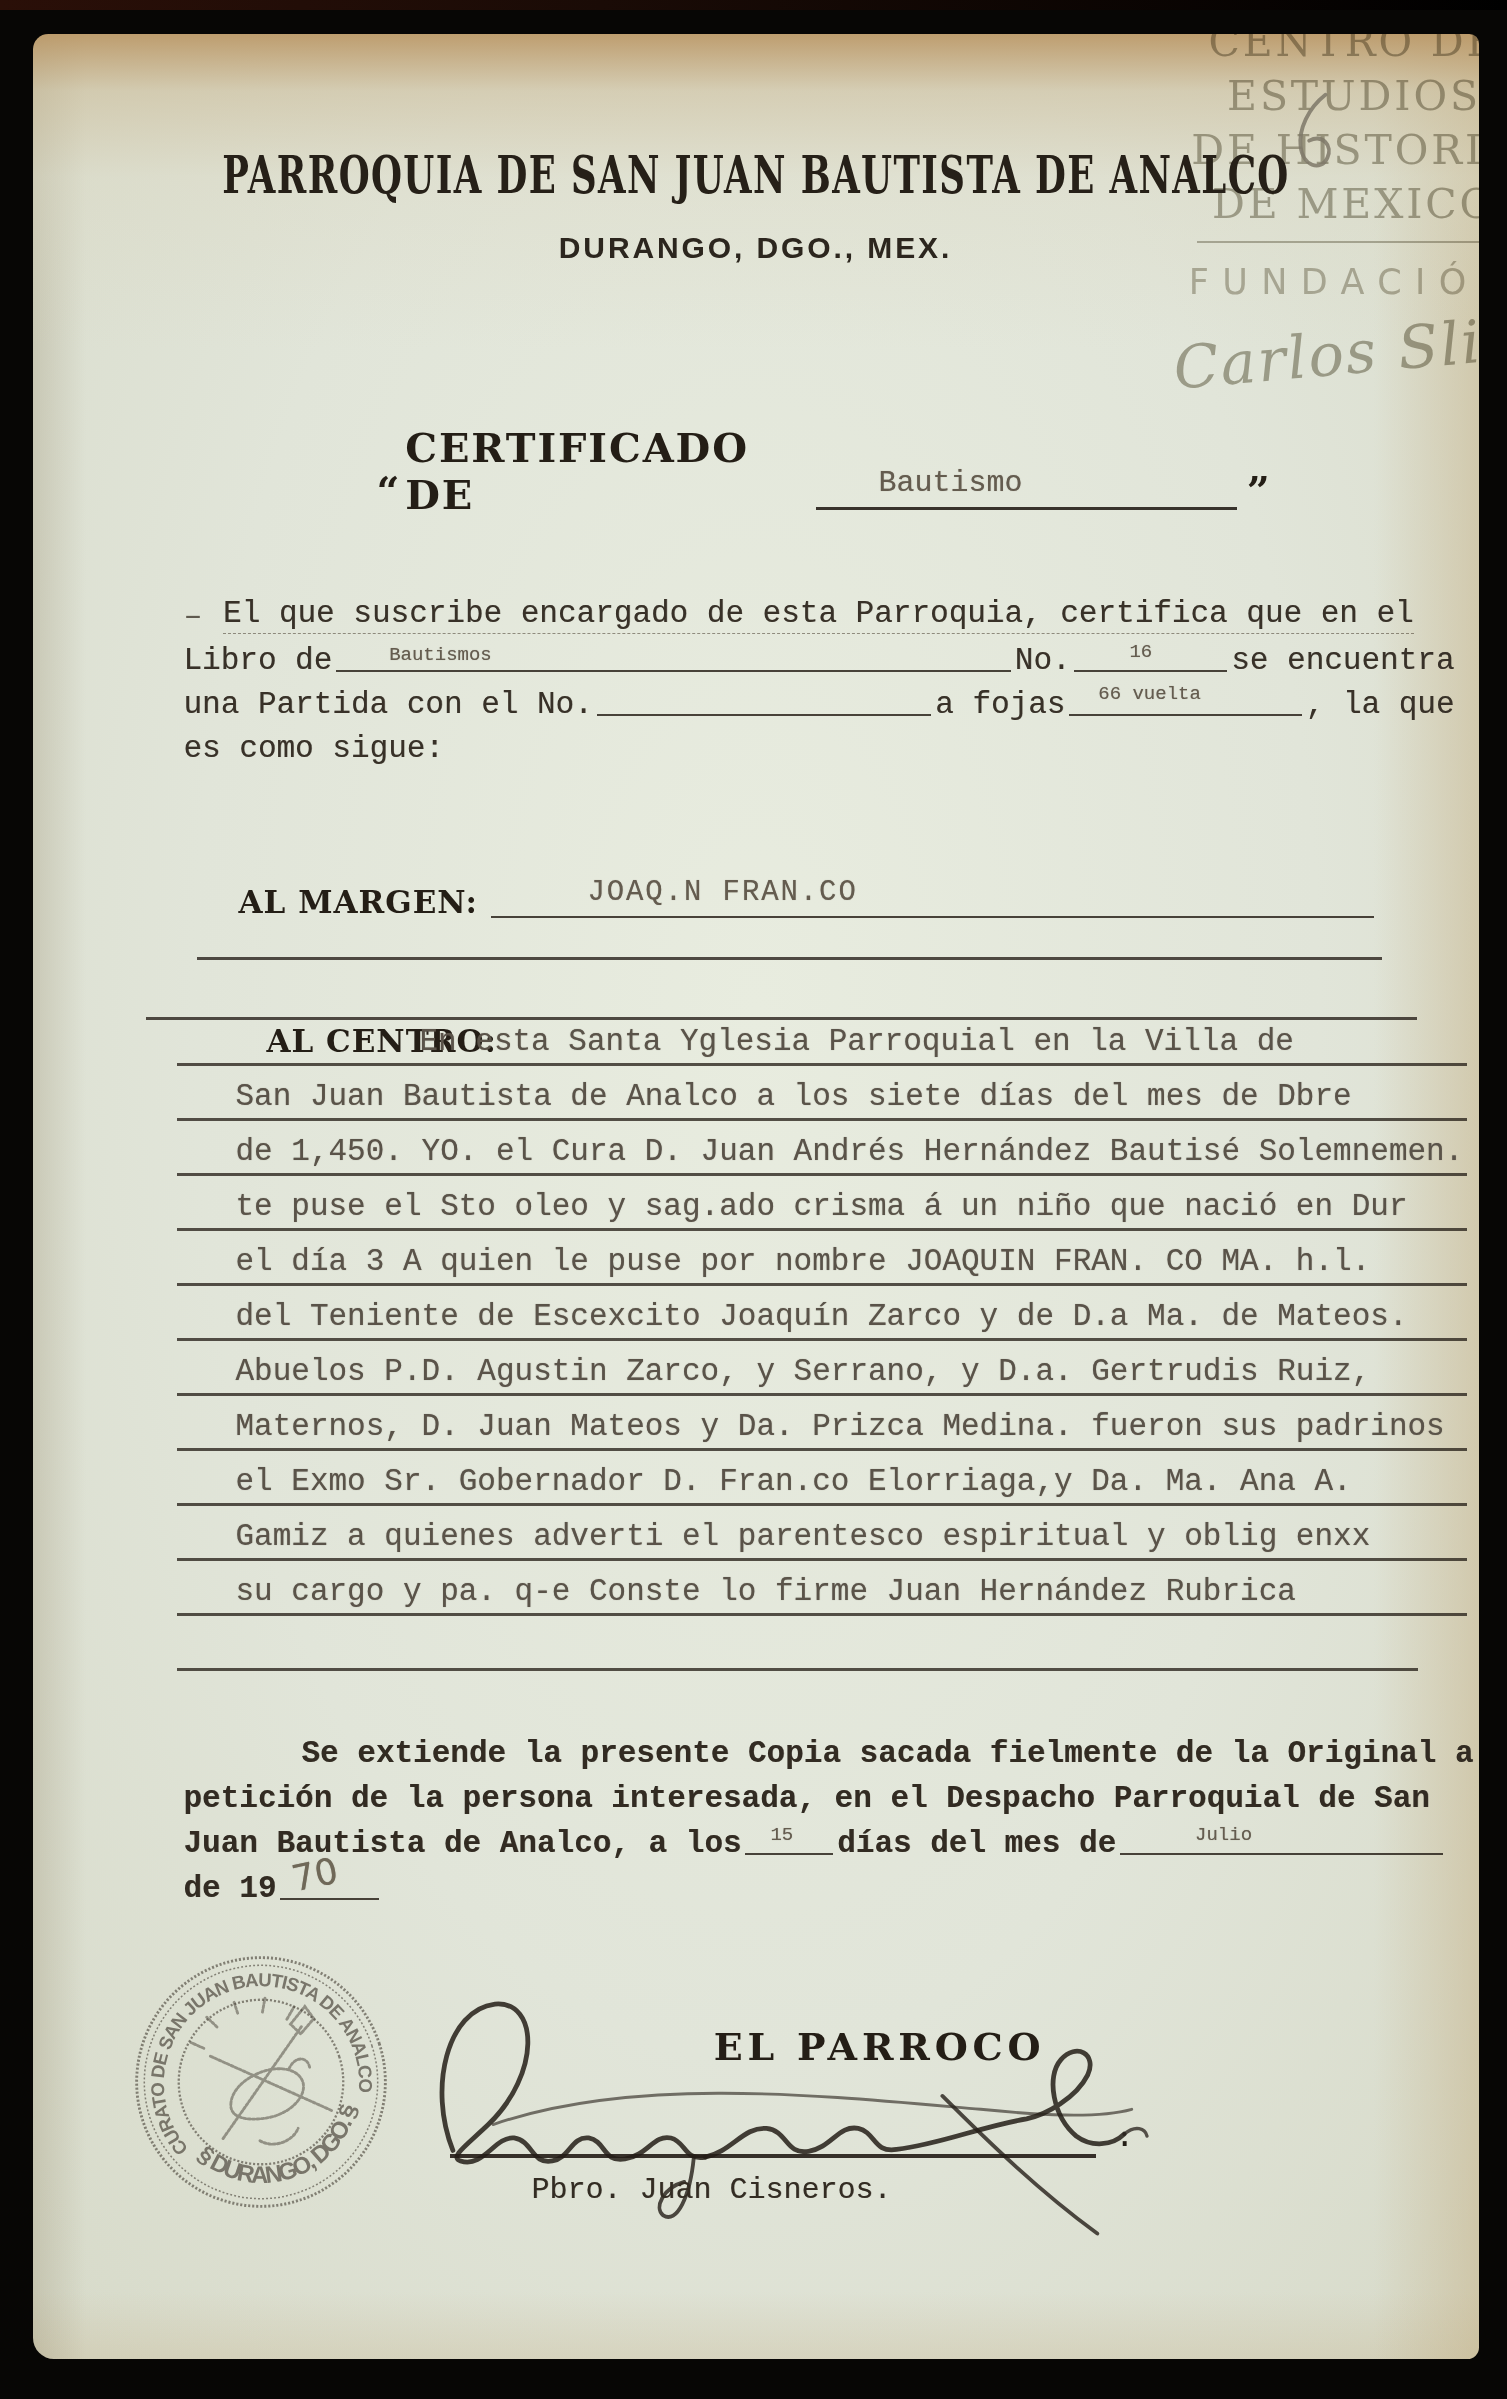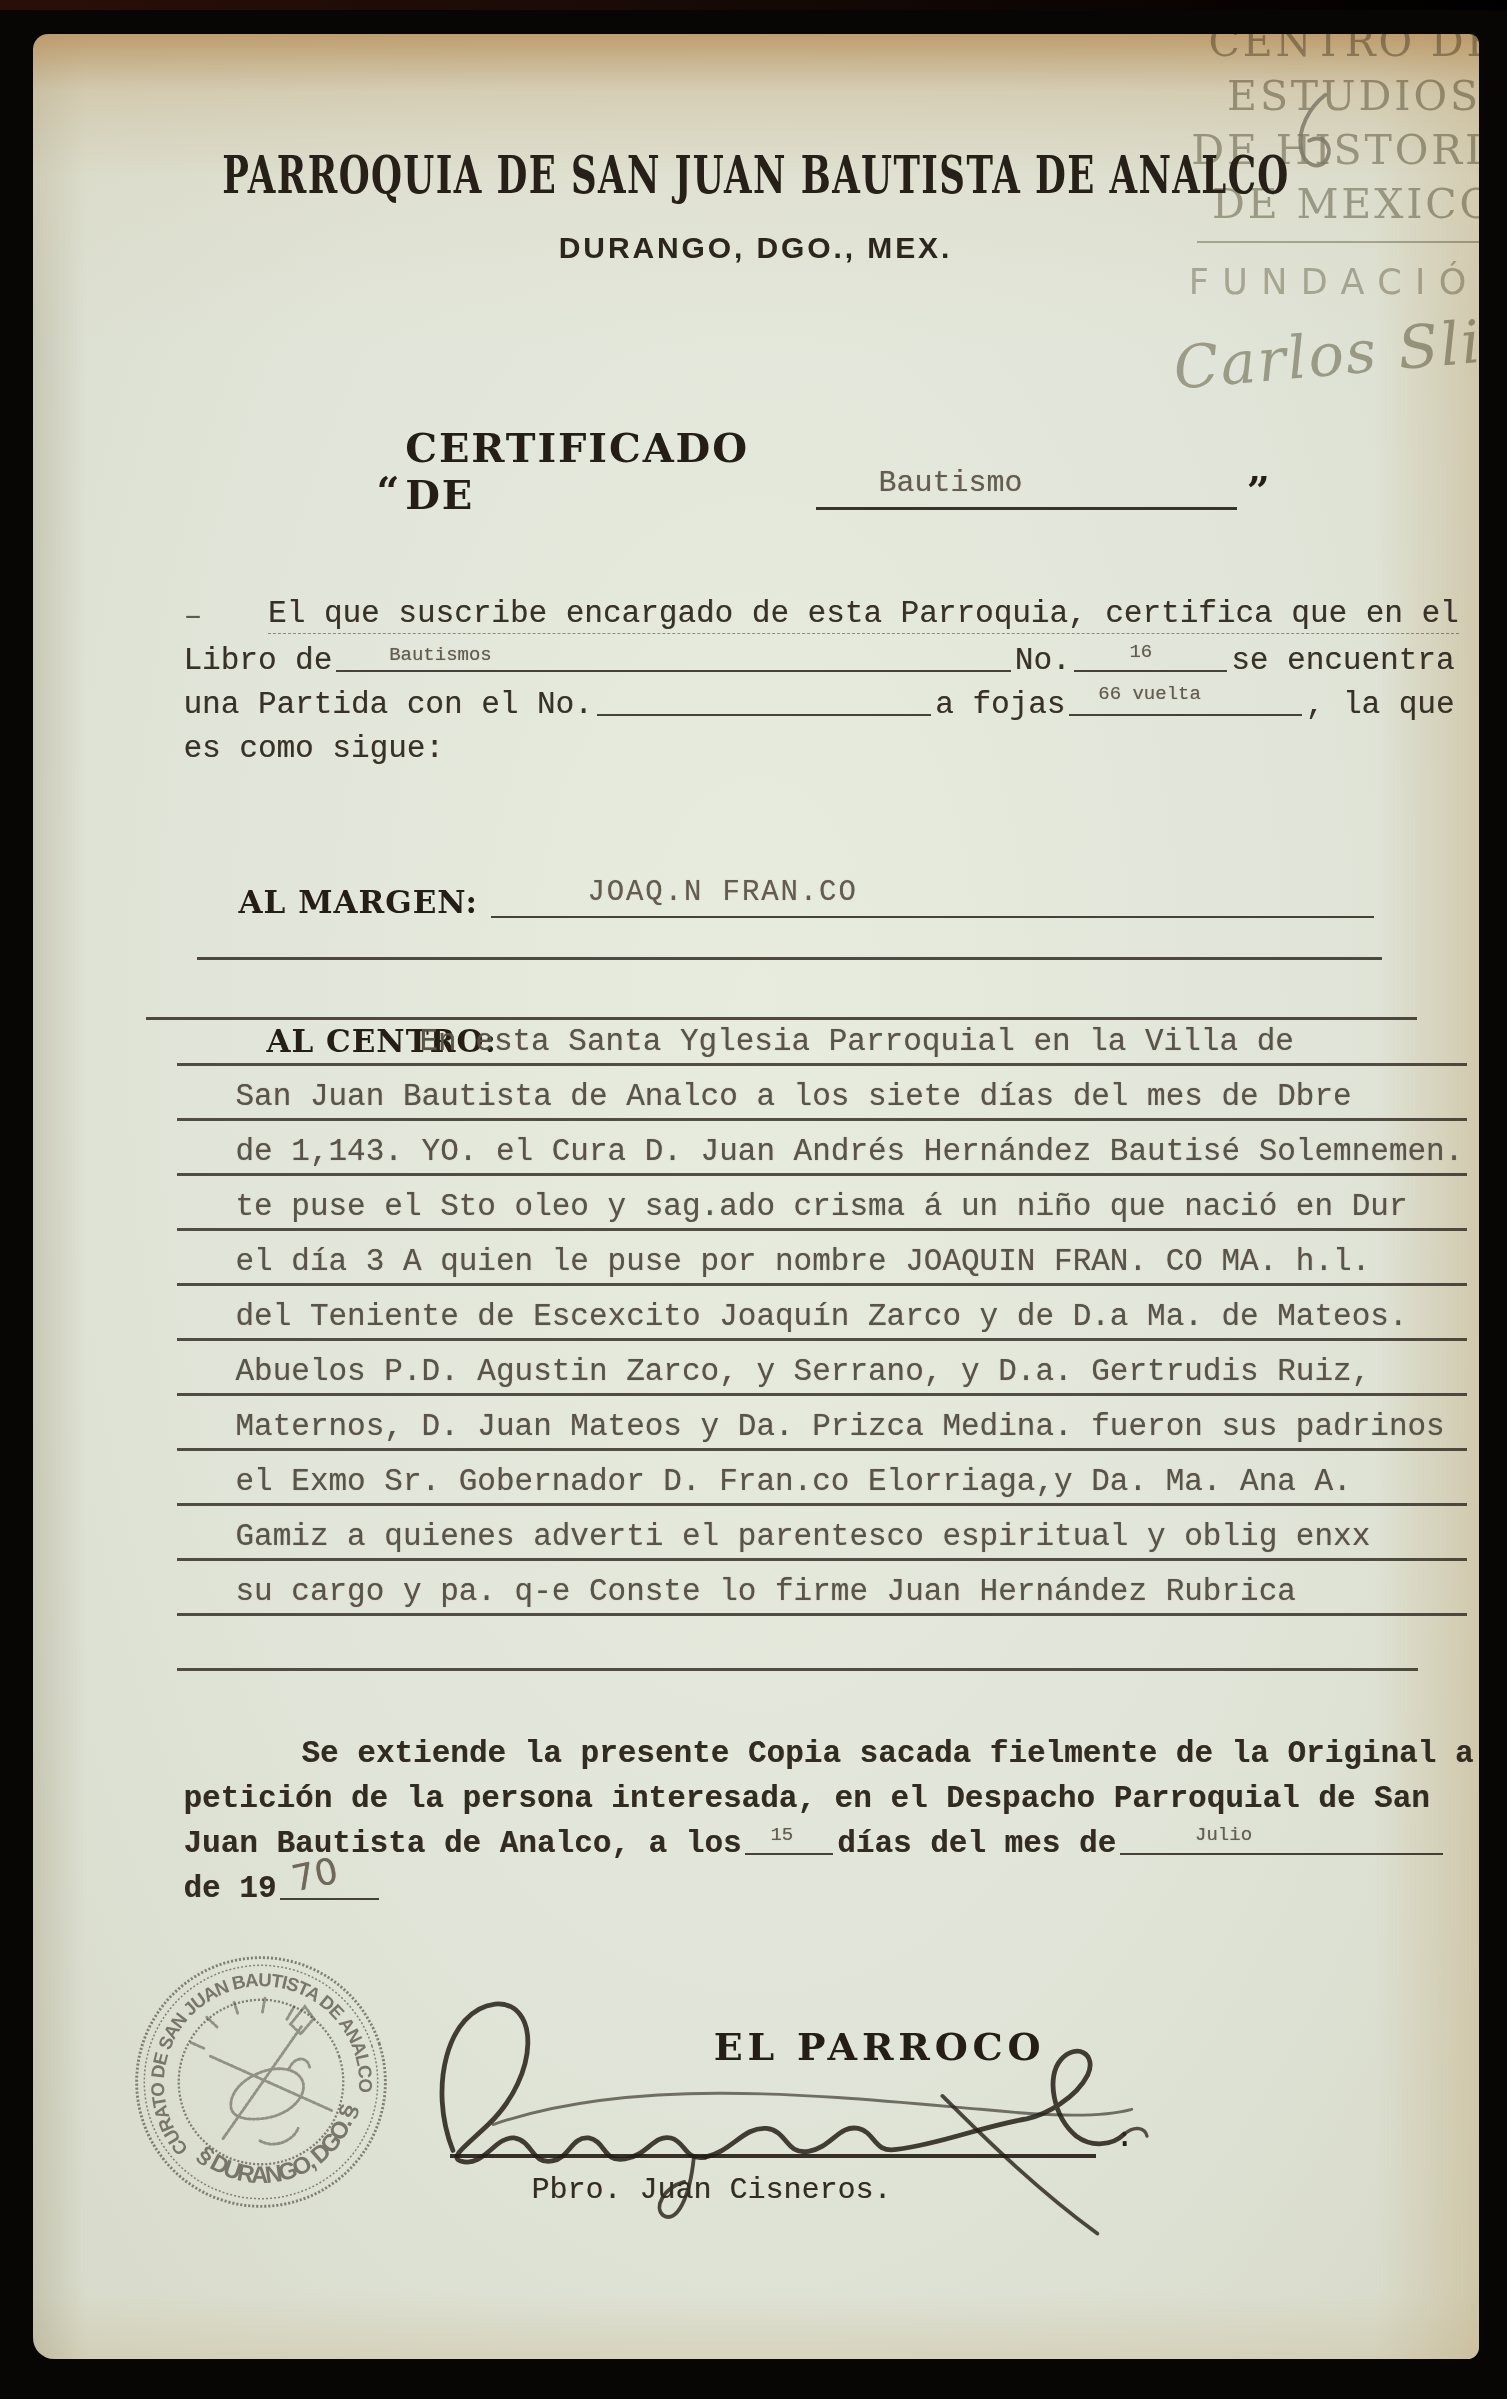--- a/index.html
+++ b/index.html
@@ -33,21 +33,21 @@
       font-family:"Liberation Sans","DejaVu Sans",sans-serif;font-weight:600;font-size:30px;
       letter-spacing:2.9px;color:#2c261e;}
   
   .serifb{font-family:"DejaVu Serif","Liberation Serif",serif;font-weight:bold;color:#241e16;}
   .tw{color:#383128;font-size:31px;text-shadow:0.4px 0.4px 0.6px rgba(56,49,40,.45);white-space:pre;}
   .row{display:flex;align-items:flex-end;height:44px;white-space:nowrap;}
   .blank{border-bottom:2.9px solid rgba(43,36,28,.85);margin:0 3.8px 5.7px;position:relative;height:29px;}
   .grow{flex:1;}
   .fill{position:absolute;bottom:4.8px;font-family:"Liberation Mono","DejaVu Sans Mono",monospace;
         font-size:19px;color:#645c4f;white-space:nowrap;text-shadow:0 0 0.8px rgba(100,92,79,.6);}
-  .u-dash{border-bottom:1.9px dashed rgba(72,62,48,.55);padding-bottom:1.9px;margin-left:45px;}
+  .u-dash{border-bottom:1.9px dashed rgba(72,62,48,.55);padding-bottom:1.9px;}
   .hrule{position:absolute;height:2.9px;background:rgba(40,33,26,.8);}
   
   .cert{position:absolute;left:344px;top:411px;width:899px;display:flex;align-items:flex-end;height:73px;}
   .cert-q{font-size:40px;margin:0 5.7px 3.8px 0;}
   .cert-l{font-size:40px;letter-spacing:1.9px;}
   .cert-blank{width:449px;height:38px;border-bottom:3.8px solid rgba(38,31,24,.9);position:relative;margin:0 9.6px 7.6px;}
   
   .intro{position:absolute;left:151px;top:556px;width:1271px;}
   
   .margen{position:absolute;left:206px;top:834px;width:1139px;display:flex;align-items:flex-end;height:54px;}
@@ -155,21 +155,21 @@
       <div class="c-row">
         <span class="sec-label c-label">AL CENTRO:</span>
         <span class="c-text c-first">En esta Santa Yglesia Parroquial en la Villa de</span>
         <span class="c-rule"></span>
       </div>
       <div class="c-row">
           <span class="c-text">San Juan Bautista de Analco a los siete días del mes de Dbre</span>
           <span class="c-rule"></span>
         </div>
       <div class="c-row">
-          <span class="c-text">de 1,143. YO. el Cura D. Juan Andrés Hernández Bautisé Solemnemen.</span>
+          <span class="c-text">de 1,450. YO. el Cura D. Juan Andrés Hernández Bautisé Solemnemen.</span>
           <span class="c-rule"></span>
         </div>
       <div class="c-row">
           <span class="c-text">te puse el Sto oleo y sag.ado crisma á un niño que nació en Dur</span>
           <span class="c-rule"></span>
         </div>
       <div class="c-row">
           <span class="c-text">el día 3 A quien le puse por nombre JOAQUIN FRAN. CO MA. h.l.</span>
           <span class="c-rule"></span>
         </div>

